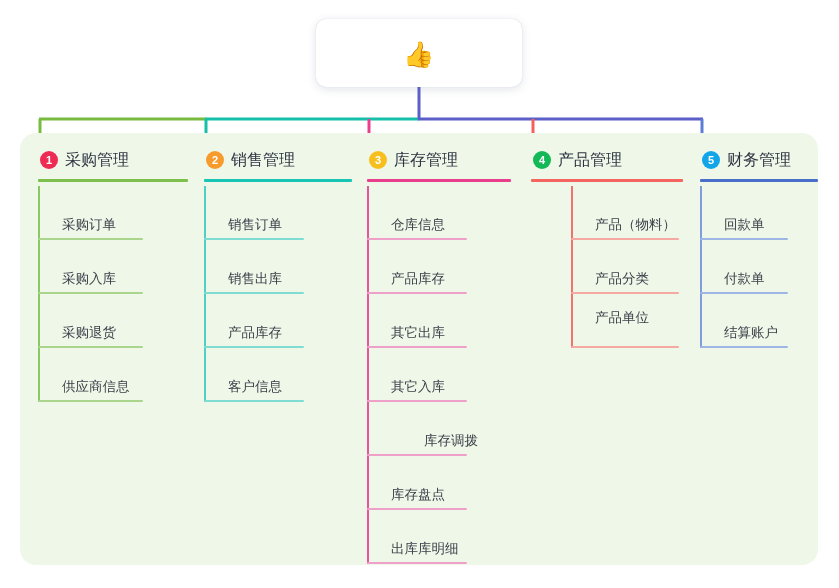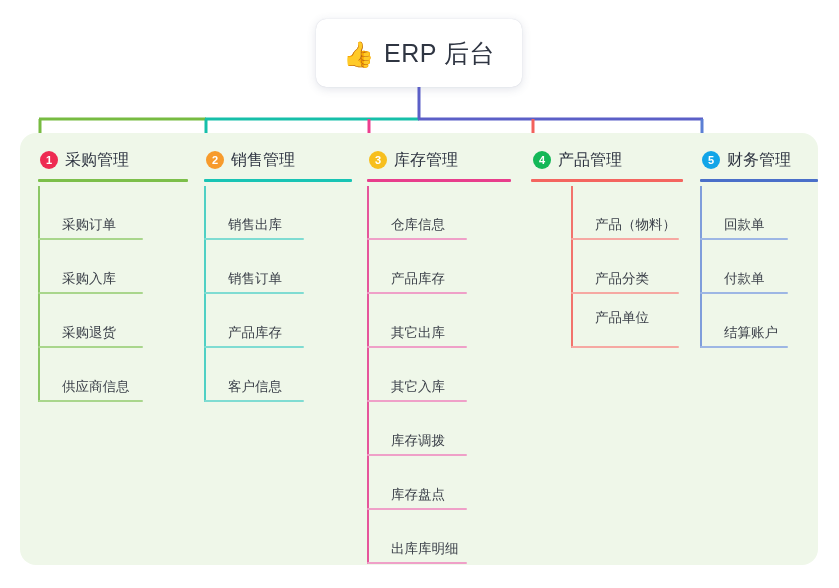--- a/index.html
+++ b/index.html
@@ -131,21 +131,20 @@
     bottom: 0;
     height: 2px;
     border-radius: 1px;
   }
 </style>
 </head>
 <body>
 
 <div id="root-node">
   <span id="root-icon">👍</span>
-  <span id="root-label">ERP 后台</span>
 </div>
 
 <svg id="connectors" viewBox="0 0 839 588">
     <line x1="39" y1="119" x2="206" y2="119" stroke="#77bb41" stroke-width="3"></line>
     <line x1="205" y1="119" x2="419" y2="119" stroke="#16bfa9" stroke-width="3"></line>
     <line x1="418" y1="119" x2="703" y2="119" stroke="#5b5fc7" stroke-width="3"></line>
     <line x1="419" y1="87" x2="419" y2="119" stroke="#5b5fc7" stroke-width="3"></line>
     <line x1="40" y1="119" x2="40" y2="141" stroke="#77bb41" stroke-width="3"></line>
     <line x1="206" y1="119" x2="206" y2="141" stroke="#16bfa9" stroke-width="3"></line>
     <line x1="369" y1="119" x2="369" y2="141" stroke="#ec3e8e" stroke-width="3"></line>
@@ -182,25 +181,25 @@
     </div>
     <div class="column" style="left: 184px; top: 15px; width: 148px;">
       <div class="col-head">
         <span class="badge" style="background: rgb(247, 155, 44);">2</span>
         <span class="col-title">销售管理</span>
       </div>
       <div class="head-rule" style="background: rgb(24, 196, 180); width: 148px;"></div>
       <div class="leaves" style="margin-top: 4px; height: 216px;">
         <div class="spine" style="background: rgb(79, 208, 196); height: 216px;"></div>
         <div class="leaf" style="height: 54px;">
+          <span class="leaf-label">销售订单</span>
+          <div class="leaf-rule" style="background: rgb(127, 220, 210); width: 100px;"></div>
+        </div>
+        <div class="leaf" style="height: 54px;">
           <span class="leaf-label">销售出库</span>
-          <div class="leaf-rule" style="background: rgb(127, 220, 210); width: 100px;"></div>
-        </div>
-        <div class="leaf" style="height: 54px;">
-          <span class="leaf-label">销售订单</span>
           <div class="leaf-rule" style="background: rgb(127, 220, 210); width: 100px;"></div>
         </div>
         <div class="leaf" style="height: 54px;">
           <span class="leaf-label">产品库存</span>
           <div class="leaf-rule" style="background: rgb(127, 220, 210); width: 100px;"></div>
         </div>
         <div class="leaf" style="height: 54px;">
           <span class="leaf-label">客户信息</span>
           <div class="leaf-rule" style="background: rgb(127, 220, 210); width: 100px;"></div>
         </div>
@@ -223,21 +222,21 @@
           <div class="leaf-rule" style="background: rgb(239, 160, 200); width: 100px;"></div>
         </div>
         <div class="leaf" style="height: 54px;">
           <span class="leaf-label">其它出库</span>
           <div class="leaf-rule" style="background: rgb(239, 160, 200); width: 100px;"></div>
         </div>
         <div class="leaf" style="height: 54px;">
           <span class="leaf-label">其它入库</span>
           <div class="leaf-rule" style="background: rgb(239, 160, 200); width: 100px;"></div>
         </div>
-        <div class="leaf" style="height: 54px;">
+        <div class="leaf" style="height: 54px; justify-content: center;">
           <span class="leaf-label">库存调拨</span>
           <div class="leaf-rule" style="background: rgb(239, 160, 200); width: 100px;"></div>
         </div>
         <div class="leaf" style="height: 54px;">
           <span class="leaf-label">库存盘点</span>
           <div class="leaf-rule" style="background: rgb(239, 160, 200); width: 100px;"></div>
         </div>
         <div class="leaf" style="height: 54px;">
           <span class="leaf-label">出库库明细</span>
           <div class="leaf-rule" style="background: rgb(239, 160, 200); width: 100px;"></div>

